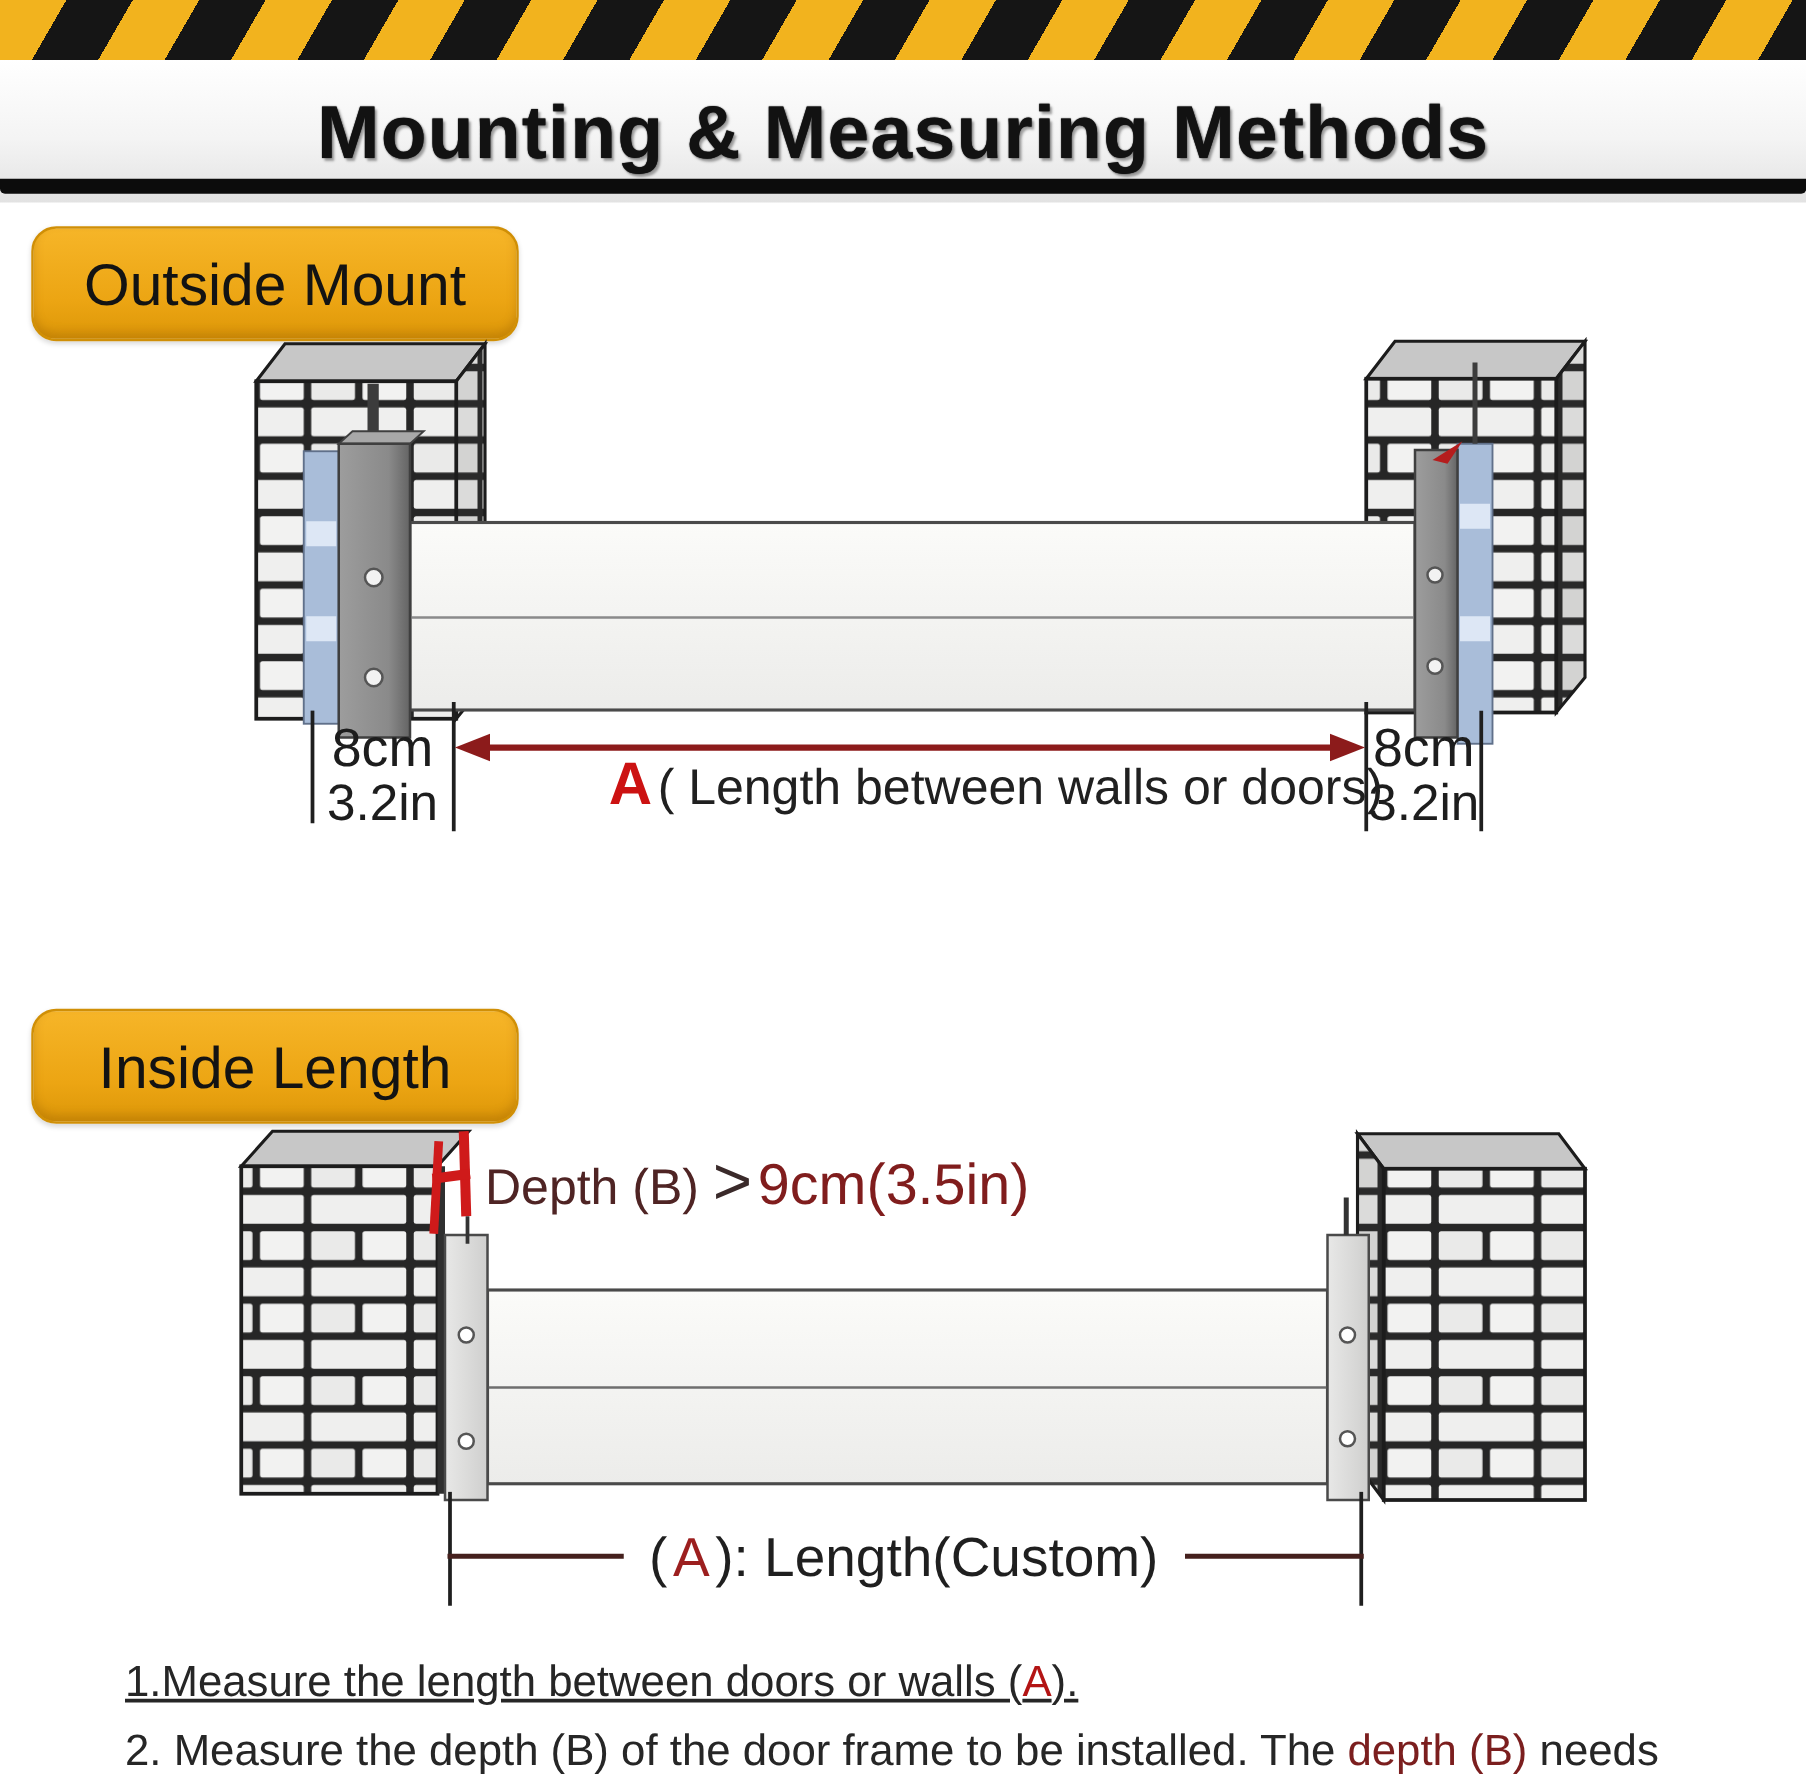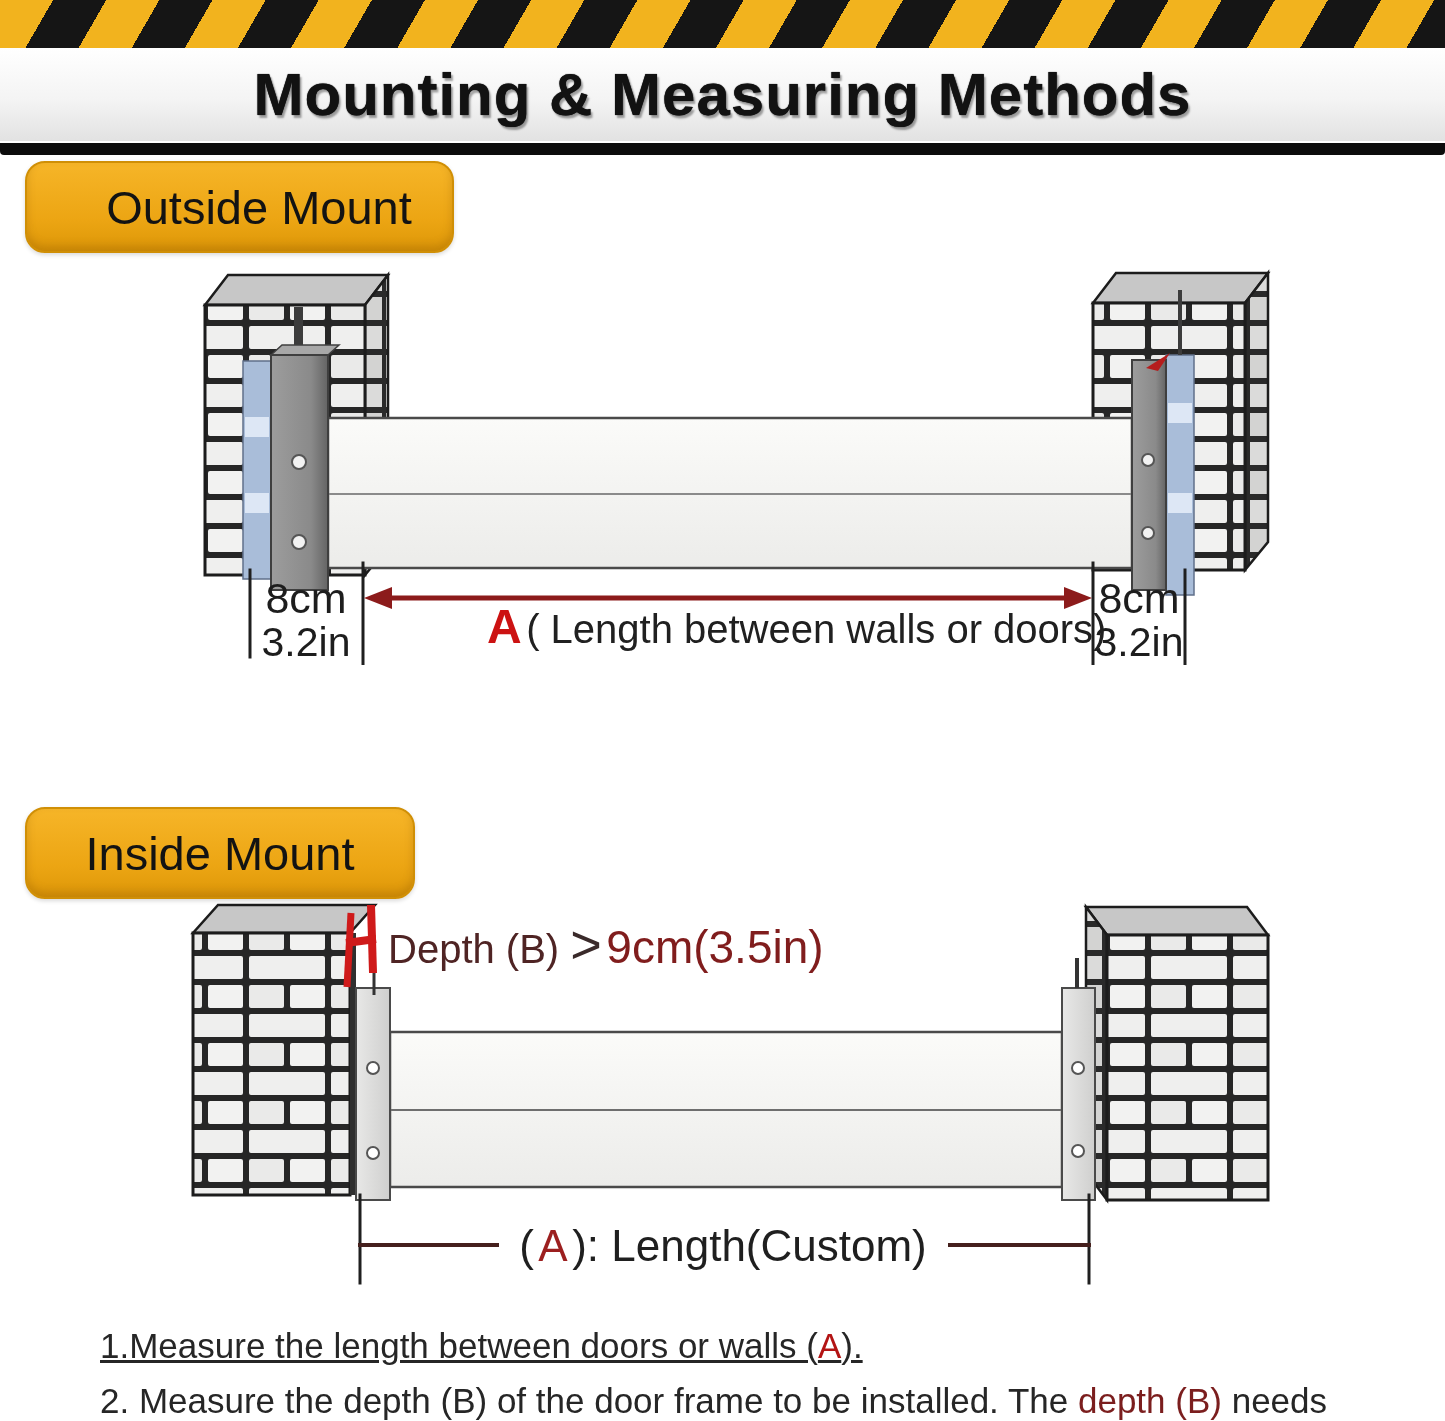--- a/index.html
+++ b/index.html
@@ -9,39 +9,39 @@
   }
   .abs{position:absolute;}
   
   .stripes{
     top:0;left:0;width:1445px;height:48px;
     background:repeating-linear-gradient(120deg,#f2b31e 0 46px,#151515 46px 92px);
     box-shadow:0 2px 3px rgba(0,0,0,.25);
   }
   
   .title-band{
-    top:48px;left:0;width:1445px;height:93px;
+    top:48px;left:0;width:1445px;height:114px;
     background:linear-gradient(180deg,#ffffff 0%,#f4f4f4 55%,#e2e2e2 100%);
     display:flex;align-items:center;justify-content:center;
   }
   .title-band h1{
     margin:0;font-size:60px;font-weight:bold;color:#121212;letter-spacing:1px;
     text-shadow:2px 3px 2px rgba(0,0,0,.35), 0 0 1px #000;
   }
   .black-bar{top:143px;left:0;width:1445px;height:12px;background:#0c0c0c;border-radius:0 0 4px 4px;}
   
   .pill{
     left:25px;width:386px;height:88px;border-radius:20px;
     background:linear-gradient(180deg,#f6b528 0%,#eca513 65%,#dd9708 100%);
     border:2px solid #d08f06;
     display:flex;align-items:center;justify-content:center;
     font-size:47px;color:#131313;
     box-shadow:inset 0 -5px 8px rgba(140,85,0,.30), 0 2px 4px rgba(0,0,0,.15);
   }
-  .pill-outside{top:161px;padding-left:39px;}
+  .pill-outside{top:181px;}
   .pill-inside{top:807px;}
   
   .diagram{left:0;width:1445px;height:400px;}
   .diagram-outside{top:265px;}
   .diagram-inside{top:895px;}
   svg text{font-family:"Liberation Sans", sans-serif;}
   
   .step{margin:0;white-space:nowrap;font-size:36px;color:#292929;}
   .steps-outside{top:696px;left:128px;}
   .steps-outside .step+.step{margin-top:15px;}
@@ -149,21 +149,21 @@
   <text x="487" y="378">
     <tspan font-size="48" font-weight="bold" fill="#cc1212">A</tspan>
     <tspan font-size="40" fill="#202020">( Length between walls or doors)</tspan>
   </text>
 </svg>
 
 <div class="abs steps-outside">
 </div>
 
 <div class="abs pill pill-inside">
-  <span>Inside Mount</span>
+  <span>Inside Length</span>
 </div>
 
 <svg class="abs diagram diagram-inside" viewBox="0 0 1445 400">
 
   <g>
     <polygon points="193,38 350,38 375,10 218,10" fill="#c7c7c7" stroke="#1c1c1c" stroke-width="2.5"></polygon>
     <rect x="193" y="38" width="157" height="262" fill="url(#brick)" stroke="#1c1c1c" stroke-width="3"></rect>
     <rect x="350" y="38" width="6" height="262" fill="#2f2f2f"></rect>
   </g>
 

